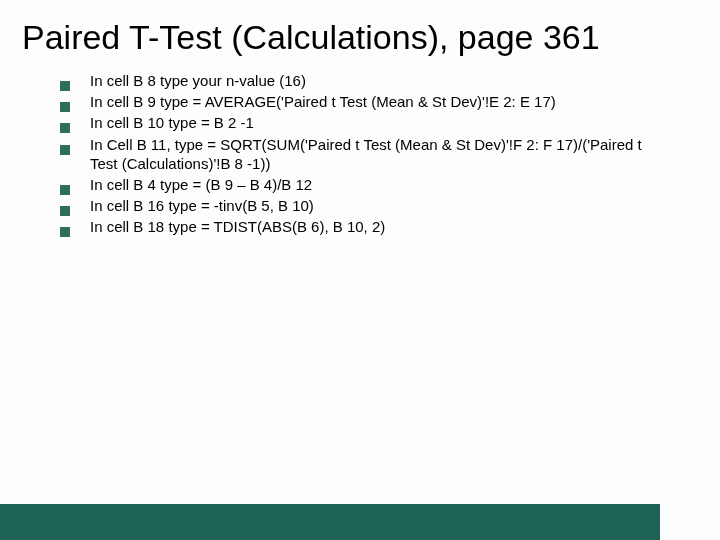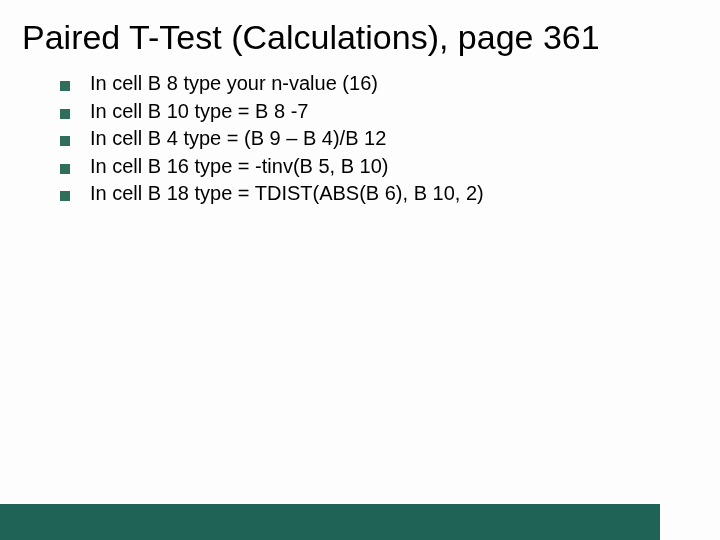--- a/index.html
+++ b/index.html
@@ -27,21 +27,21 @@
     letter-spacing: 0px;
     line-height: 1.15;
   }
   ul.bullets {
     list-style: none;
     margin: 0;
     padding: 0 0 0 38px;
   }
   ul.bullets li {
     position: relative;
-    font-size: 20px;
+    font-size: 15px;
     line-height: 1.28;
     margin: 0 0 2px 0;
     padding-left: 30px;
   }
   ul.bullets li::before {
     content: "";
     position: absolute;
     left: 0;
     top: 10px;
     width: 10px;
@@ -57,19 +57,21 @@
     background: #1e6356;
   }
 </style>
 </head>
 <body>
 
 <div class="slide">
   <h1 class="title">Paired T-Test (Calculations), page 361</h1>
   <ul class="bullets">
     <li>In cell B 8 type your n-value (16)</li>
-    <li>In cell B 10 type = B 8 -7</li>
+    <li>In cell B 9 type = AVERAGE('Paired t Test (Mean &amp; St Dev)'!E 2: E 17)</li>
+    <li>In cell B 10 type = B 2 -1</li>
+    <li>In Cell B 11, type = SQRT(SUM('Paired t Test (Mean &amp; St Dev)'!F 2: F 17)/('Paired t Test (Calculations)'!B 8 -1))</li>
     <li>In cell B 4 type = (B 9 – B 4)/B 12</li>
     <li>In cell B 16 type = -tinv(B 5, B 10)</li>
     <li>In cell B 18 type = TDIST(ABS(B 6), B 10, 2)</li>
   </ul>
   <div class="footer-bar"></div>
 </div>
 
 </body></html>

